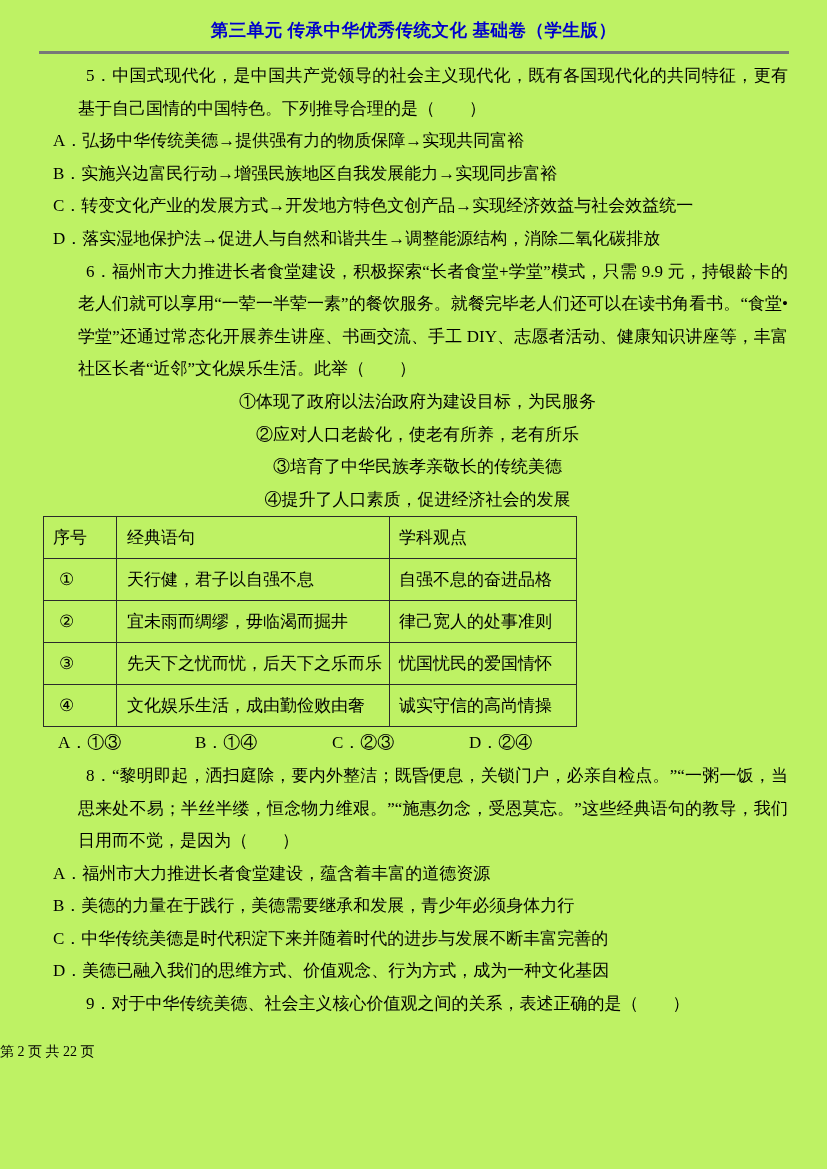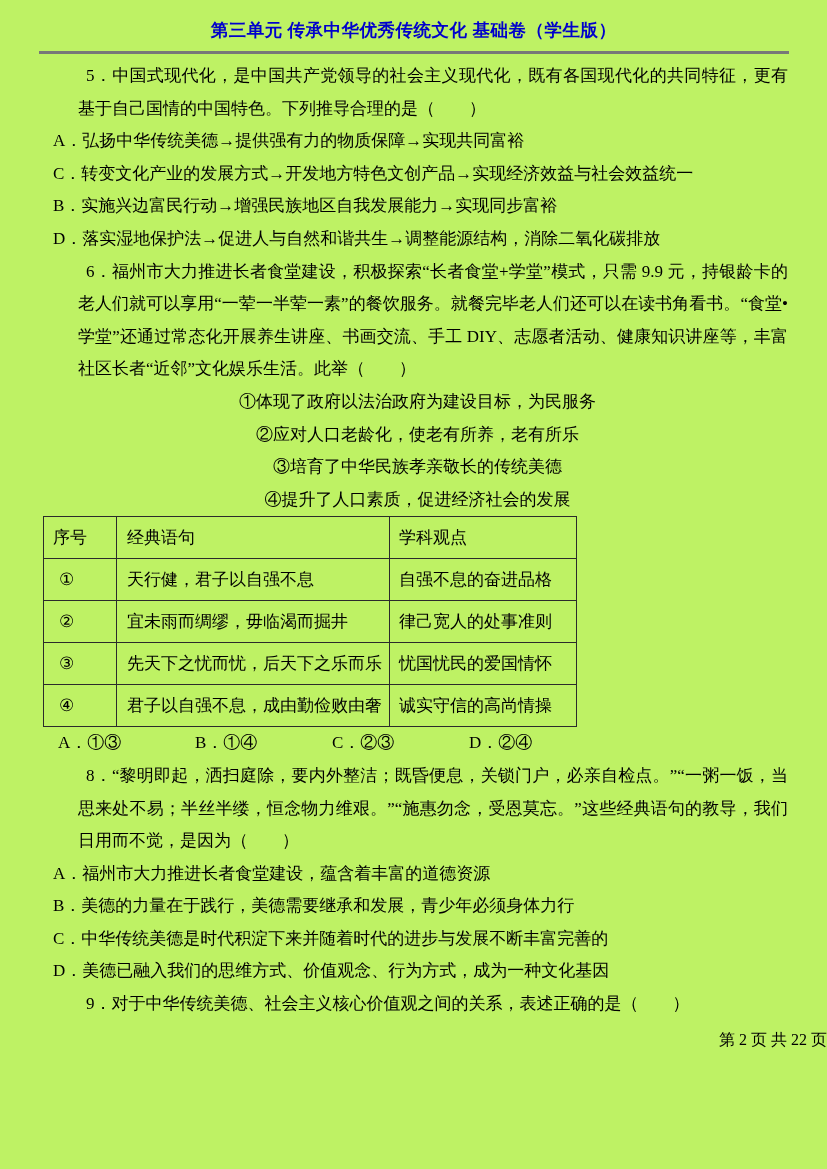--- a/index.html
+++ b/index.html
@@ -55,40 +55,40 @@
     vertical-align: middle;
     padding: 0 4px 0 10px;
     overflow: hidden;
     white-space: nowrap;
   }
   table.qtable .c-num  { width: 59px; padding-left: 15px; }
   table.qtable th.c-num { padding-left: 9px; }
   table.qtable .c-quote { width: 258px; }
   table.qtable .c-view  { width: 173px; padding-left: 9px; }
   .footer {
-    margin-top: 8px;
-    text-align: right;
-    font-size: 16px;
+    margin-top: 20px;
+    text-align: left;
+    font-size: 14px;
     line-height: 22px;
   }
 </style>
 </head>
 <body>
 
 <div class="page">
 
   <div class="doc-title">第三单元 传承中华优秀传统文化 基础卷（学生版）</div>
   <div class="title-rule"></div>
 
   <div class="content">
 
     <p class="stem">5．中国式现代化，是中国共产党领导的社会主义现代化，既有各国现代化的共同特征，更有基于自己国情的中国特色。下列推导合理的是（　　）</p>
     <p class="opt">A．弘扬中华传统美德→提供强有力的物质保障→实现共同富裕</p>
+    <p class="opt">B．实施兴边富民行动→增强民族地区自我发展能力→实现同步富裕</p>
     <p class="opt">C．转变文化产业的发展方式→开发地方特色文创产品→实现经济效益与社会效益统一</p>
-    <p class="opt">B．实施兴边富民行动→增强民族地区自我发展能力→实现同步富裕</p>
     <p class="opt">D．落实湿地保护法→促进人与自然和谐共生→调整能源结构，消除二氧化碳排放</p>
 
     <p class="stem">6．福州市大力推进长者食堂建设，积极探索“长者食堂+学堂”模式，只需 9.9 元，持银龄卡的老人们就可以享用“一荤一半荤一素”的餐饮服务。就餐完毕老人们还可以在读书角看书。“食堂•学堂”还通过常态化开展养生讲座、书画交流、手工 DIY、志愿者活动、健康知识讲座等，丰富社区长者“近邻”文化娱乐生活。此举（　　）</p>
     <p class="stmt">①体现了政府以法治政府为建设目标，为民服务</p>
     <p class="stmt">②应对人口老龄化，使老有所养，老有所乐</p>
     <p class="stmt">③培育了中华民族孝亲敬长的传统美德</p>
     <p class="stmt">④提升了人口素质，促进经济社会的发展</p>
 
     <table class="qtable">
       <tbody>
@@ -107,21 +107,21 @@
           <td class="c-quote">宜未雨而绸缪，毋临渴而掘井</td>
           <td class="c-view">律己宽人的处事准则</td>
         </tr>
         <tr>
           <td class="c-num">③</td>
           <td class="c-quote">先天下之忧而忧，后天下之乐而乐</td>
           <td class="c-view">忧国忧民的爱国情怀</td>
         </tr>
         <tr>
           <td class="c-num">④</td>
-          <td class="c-quote">君子以自强不息，成由勤俭败由奢</td>
+          <td class="c-quote">文化娱乐生活，成由勤俭败由奢</td>
           <td class="c-view">诚实守信的高尚情操</td>
         </tr>
       </tbody>
     </table>
     <p class="optrow optrow-q7">
       <span class="oitem">A．①③</span><span class="oitem">B．①④</span><span class="oitem">C．②③</span><span class="oitem">D．②④</span>
     </p>
 
     <p class="stem">8．“黎明即起，洒扫庭除，要内外整洁；既昏便息，关锁门户，必亲自检点。”“一粥一饭，当思来处不易；半丝半缕，恒念物力维艰。”“施惠勿念，受恩莫忘。”这些经典语句的教导，我们日用而不觉，是因为（　　）</p>
     <p class="opt">A．福州市大力推进长者食堂建设，蕴含着丰富的道德资源</p>

